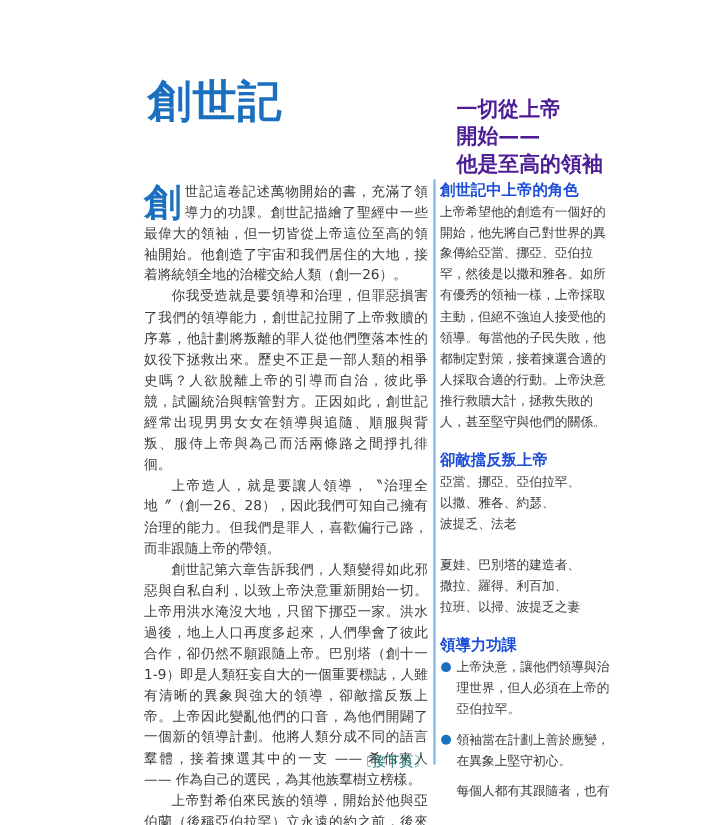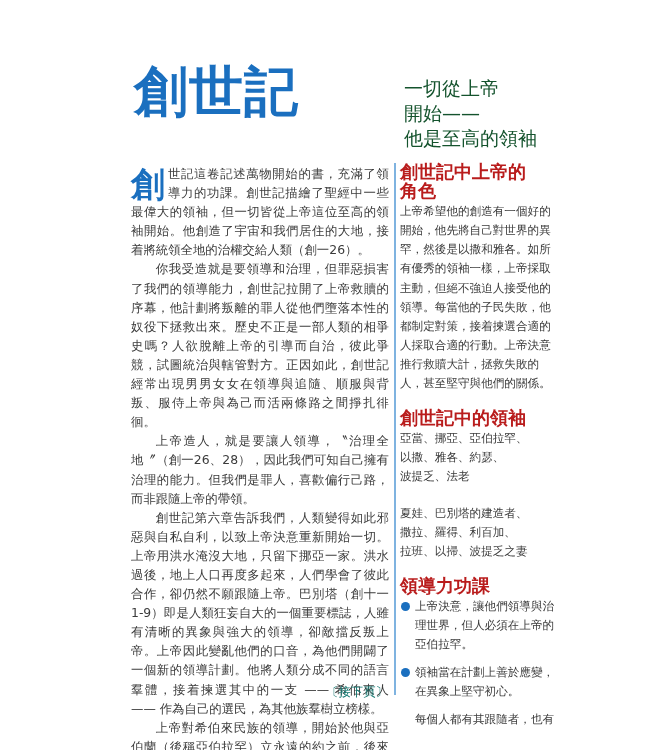--- a/index.html
+++ b/index.html
@@ -3,26 +3,26 @@
   <meta charset="utf-8">
   <style>
     html, body { margin: 0; padding: 0; }
     body {
       width: 650px; height: 750px; background: #ffffff; position: relative; overflow: hidden;
       font-family: "DejaVu Sans", sans-serif; color: #3a3a3a;
     }
     .title {
       position: absolute; left: 134px; top: 68px;
       font-family: "DejaVu Sans", sans-serif; font-weight: bold;
-      font-size: 54px; line-height: 48px; letter-spacing: 1px;
+      font-size: 40px; line-height: 48px; letter-spacing: 1px;
       color: #1a6fbf; margin: 0;
     }
     .subtitle {
-      position: absolute; left: 400px; top: 72px; margin: 4px;
-      font-size: 19px; line-height: 25px; color: #14532d; font-weight: normal;
+      position: absolute; left: 400px; top: 72px; margin: 15px;
+      font-size: 19px; line-height: 25px; color: #4c1d95; font-weight: bold;
     }
     .subtitle span { display: block; white-space: nowrap; }
     .main {
       position: absolute; left: 131px; top: 164px; width: 258px;
       font-size: 12.4px; line-height: 19.1px; color: #3b3b3b;
       text-align: justify;
     }
     .main p { margin: 0; text-indent: 2em; }
     .main p.first { text-indent: 0; }
     .dropcap {
@@ -34,21 +34,21 @@
       font-size: 12.4px; color: #0f766e;
     }
     .rule {
       position: absolute; left: 394px; top: 163px; width: 1.5px; height: 532px; background: #7fb3e0;
     }
     .side {
       position: absolute; left: 400px; top: 164px; width: 142px;
       font-size: 11.6px; line-height: 19.1px; color: #3b3b3b;
     }
     .side h3 {
-      margin: 0; font-size: 18px; line-height: 19.1px; color: #b91c1c; font-weight: bold; font-family: Liberation Mono, monospace;
+      margin: 0; font-size: 14px; line-height: 19.1px; color: #1d4ed8; font-weight: bold;
     }
     .side .block { margin-bottom: 17px; }
     .side .lines span { display: block; white-space: nowrap; }
     .side ul { list-style: none; margin: 0; padding: 0; }
     .side li { position: relative; padding-left: 15px; margin-bottom: 9px; }
     .side li .bullet {
       position: absolute; left: 1px; top: 5px; width: 9px; height: 9px; border-radius: 50%;
       background: #1a6fbf;
     }
     .side li .lines span { display: block; white-space: nowrap; }
@@ -75,33 +75,34 @@
 <div class="cont">〔接下頁〕</div>
 
 <div class="rule"></div>
 
 <aside class="side">
   <div class="block">
     <h3>創世記中上帝的角色</h3>
     <div class="lines">
       <span>上帝希望他的創造有一個好的</span>
       <span>開始，他先將自己對世界的異</span>
+      <span>象傳給亞當、挪亞、亞伯拉</span>
       <span>罕，然後是以撒和雅各。如所</span>
       <span>有優秀的領袖一樣，上帝採取</span>
       <span>主動，但絕不強迫人接受他的</span>
       <span>領導。每當他的子民失敗，他</span>
       <span>都制定對策，接着揀選合適的</span>
       <span>人採取合適的行動。上帝決意</span>
       <span>推行救贖大計，拯救失敗的</span>
       <span>人，甚至堅守與他們的關係。</span>
     </div>
   </div>
 
   <div class="block">
-    <h3>創世記中的領袖</h3>
+    <h3>卻敵擋反叛上帝</h3>
     <div class="lines">
       <span>亞當、挪亞、亞伯拉罕、</span>
       <span>以撒、雅各、約瑟、</span>
       <span>波提乏、法老</span>
     </div>
   </div>
 
   <div class="block">
     <div class="lines">
       <span>夏娃、巴別塔的建造者、</span>

